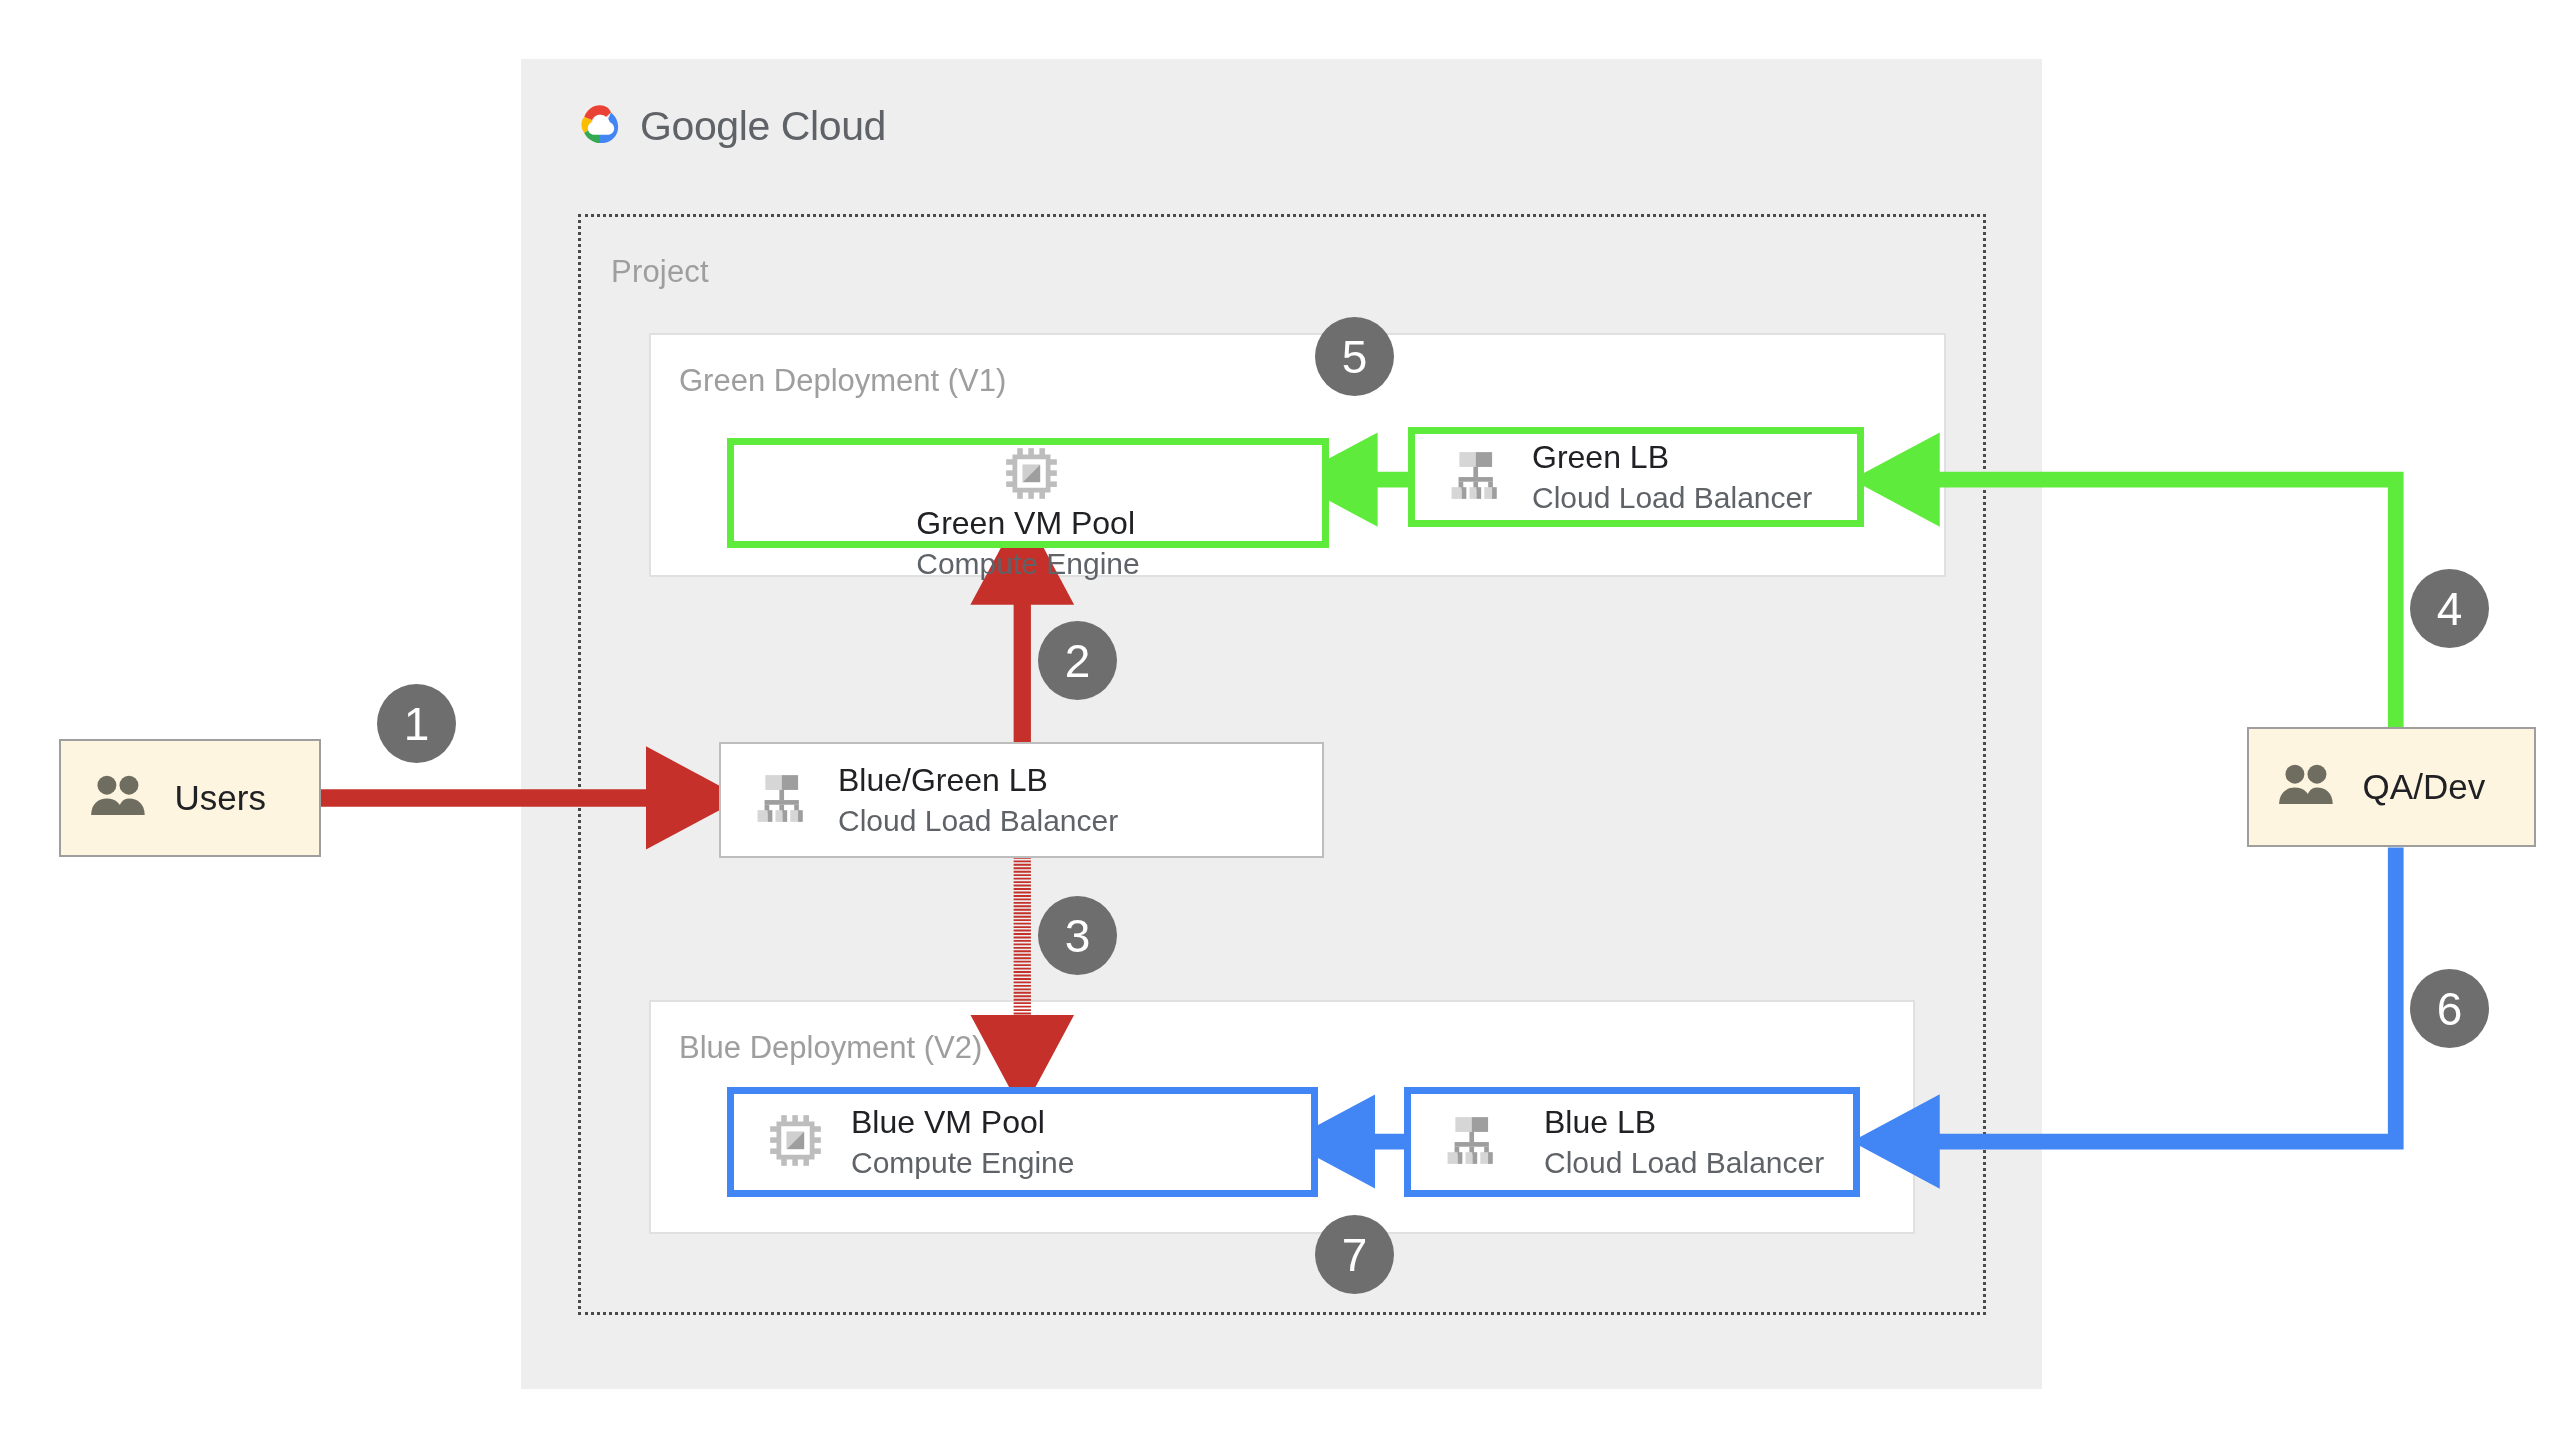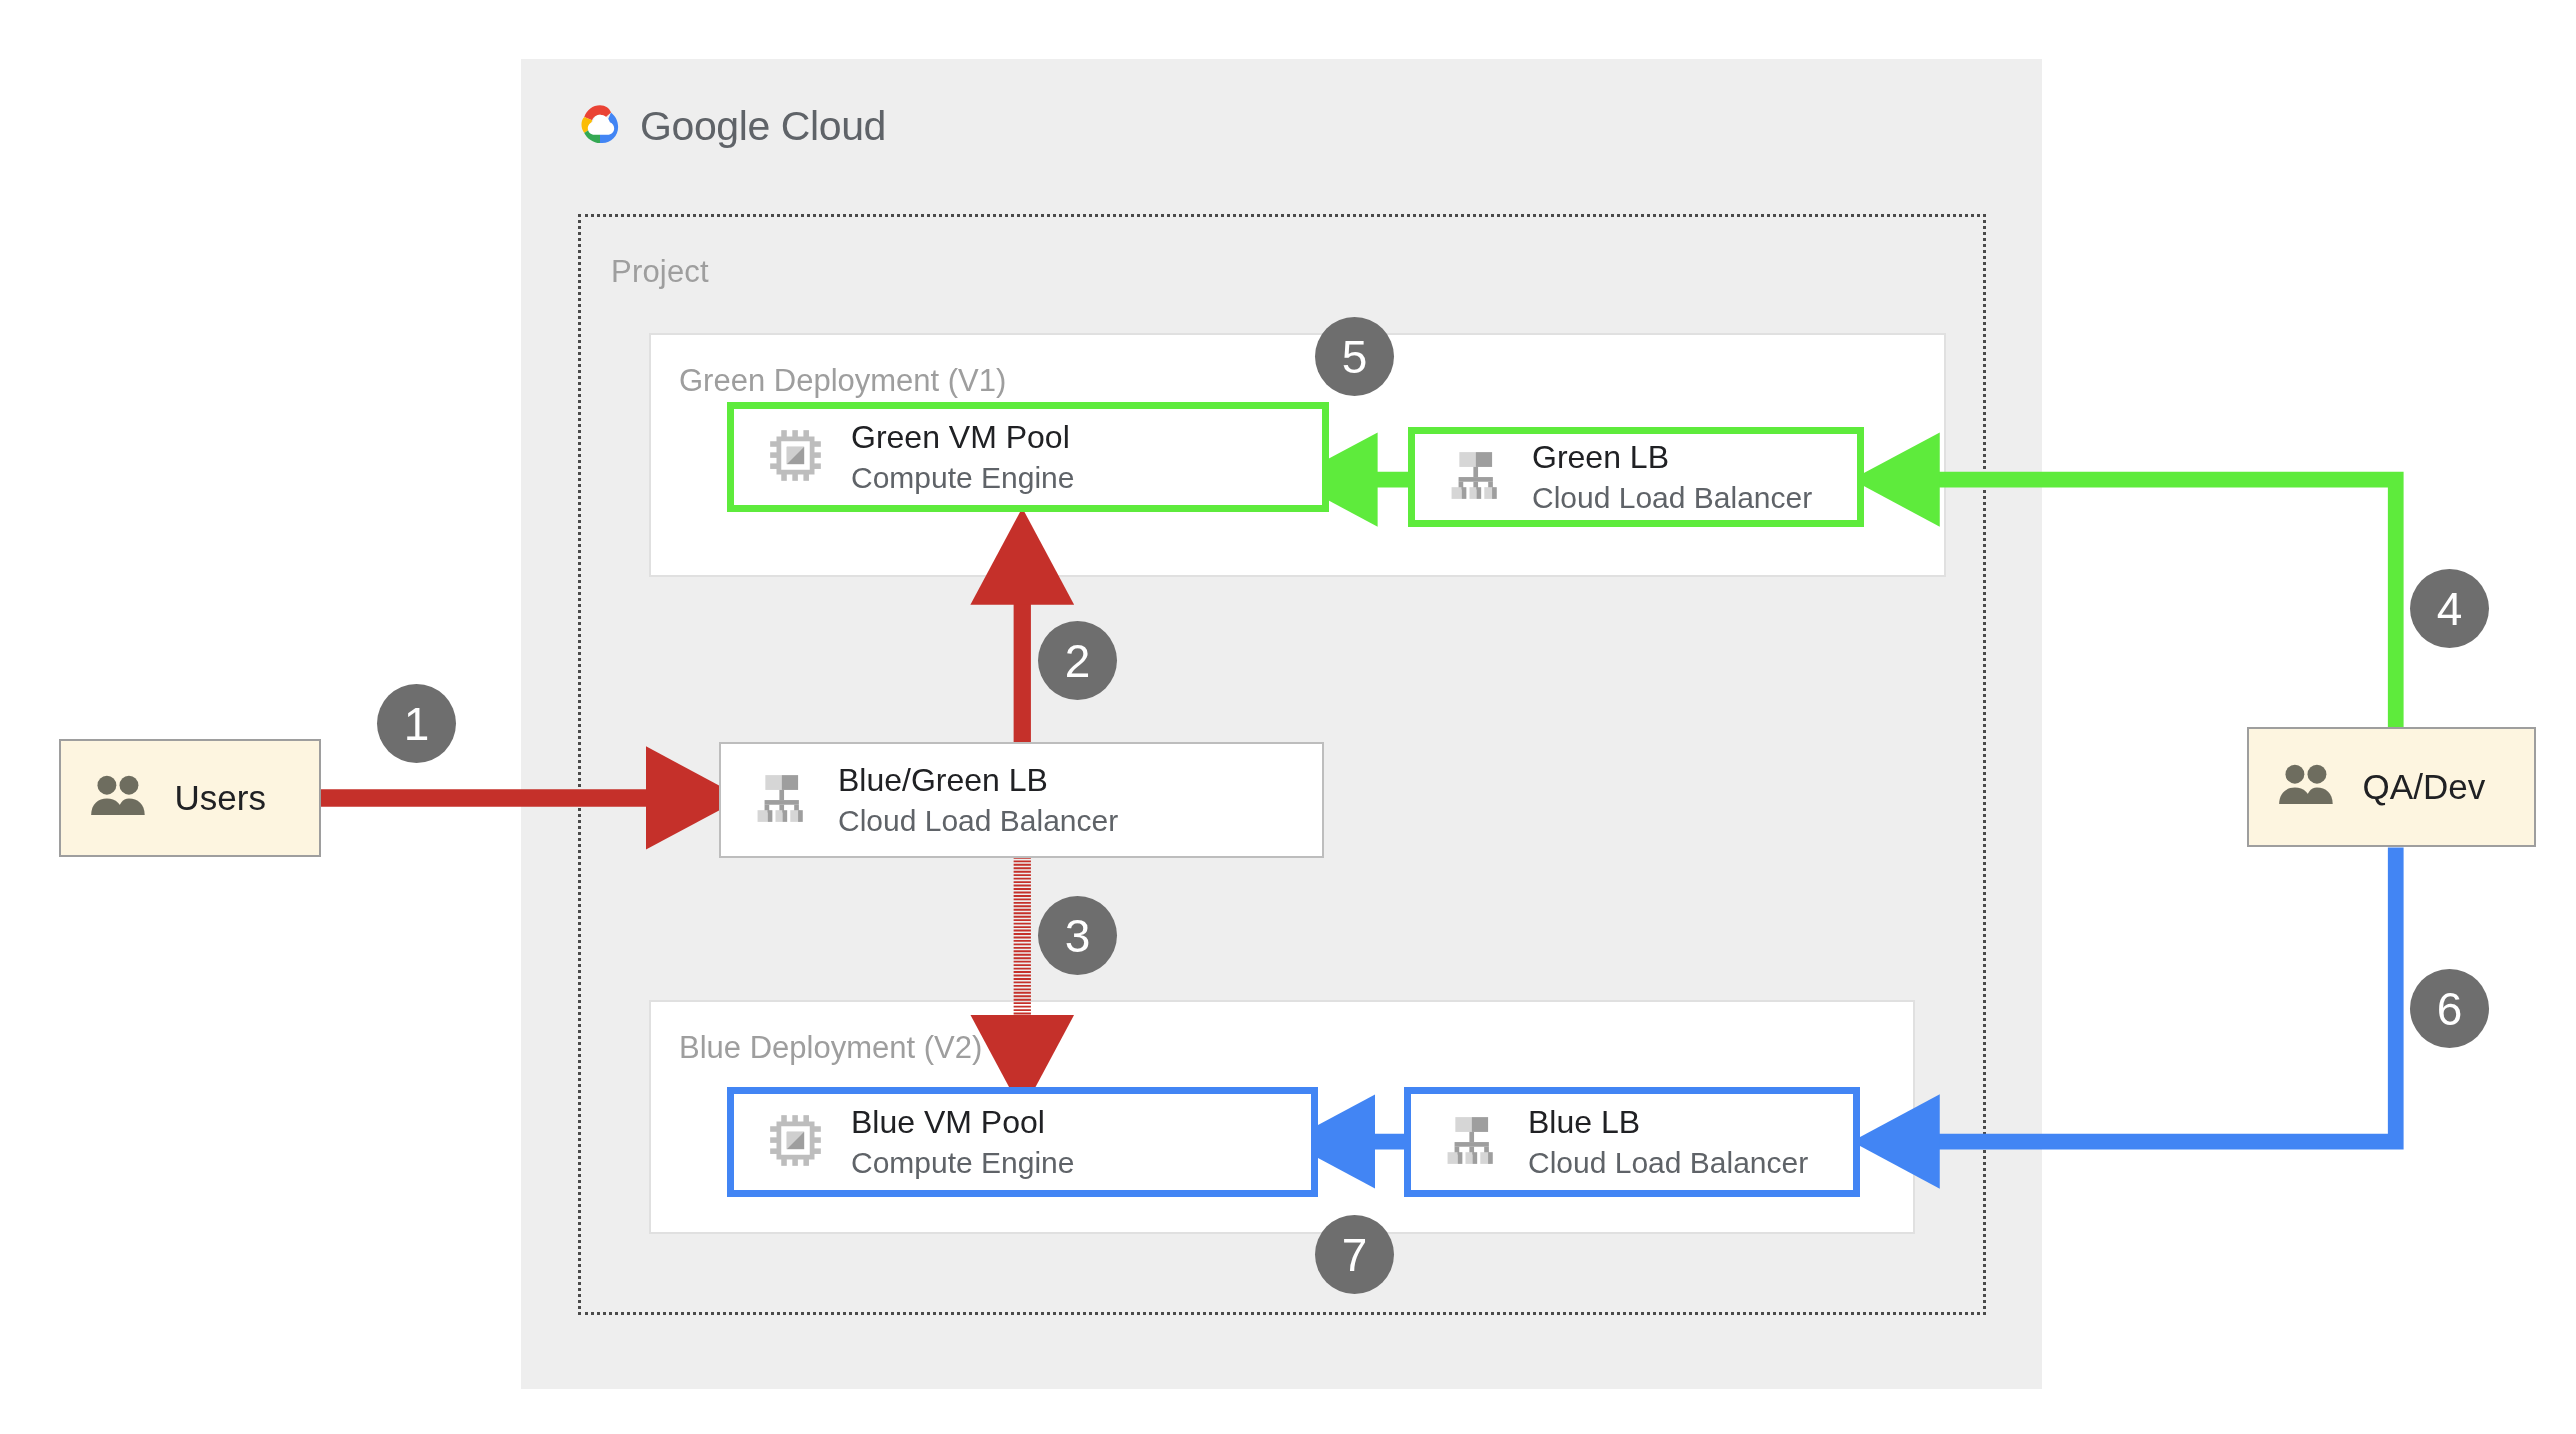--- a/index.html
+++ b/index.html
@@ -88,21 +88,21 @@
 
     <line x1="1800" y1="610" x2="1700" y2="610" stroke="#5eeb3c" stroke-width="20" marker-end="url(#ah-green)"></line>
 
     <path d="M3047,930 L3047,610 L2415,610" fill="none" stroke="#5eeb3c" stroke-width="20" marker-end="url(#ah-green)"></path>
 
     <line x1="1795" y1="1452" x2="1697" y2="1452" stroke="#4285f4" stroke-width="20" marker-end="url(#ah-blue)"></line>
 
     <path d="M3047,1078 L3047,1452 L2415,1452" fill="none" stroke="#4285f4" stroke-width="20" marker-end="url(#ah-blue)"></path>
   </svg>
 
-  <div class="node green" style="left:727px;top:402px;width:602px;height:110px;">
+  <div class="node green" style="left:727px;top:438px;width:602px;height:110px;flex-direction:column;">
     <span class="ico">
       <svg width="57" height="57" viewBox="0 0 72 72">
         <g fill="#bdbdbd">
           <rect x="18" y="4" width="7" height="11"></rect>
             <rect x="32" y="4" width="7" height="11"></rect>
             <rect x="46" y="4" width="7" height="11"></rect>
           <rect x="18" y="57" width="7" height="11"></rect>
             <rect x="32" y="57" width="7" height="11"></rect>
             <rect x="46" y="57" width="7" height="11"></rect>
           <rect x="4" y="18" width="11" height="7"></rect>
@@ -192,21 +192,21 @@
         <rect x="25" y="25" width="22" height="22" fill="#9e9e9e"></rect>
         <path d="M25,25 L47,25 L25,47 Z" fill="#cfcfcf"></path>
       </svg>
     </span>
     <span class="txt">
       <span class="title">Blue VM Pool</span>
       <span class="sub">Compute Engine</span>
     </span>
   </div>
 
-  <div class="node blue" style="left:1404px;top:1087px;width:456px;height:110px;">
+  <div class="node blue" style="left:1404px;top:1087px;width:456px;height:110px;gap:16px;">
     <span class="ico">
       <svg width="57" height="53" viewBox="0 0 72 68">
         <rect x="14" y="4" width="21" height="19" fill="#d6d6d6"></rect>
         <rect x="35" y="4" width="21" height="19" fill="#9e9e9e"></rect>
         <rect x="32" y="23" width="6" height="13" fill="#9e9e9e"></rect>
         <rect x="13" y="36" width="44" height="6" fill="#9e9e9e"></rect>
         <rect x="13" y="42" width="6" height="10" fill="#9e9e9e"></rect>
         <rect x="32" y="42" width="6" height="10" fill="#9e9e9e"></rect>
         <rect x="51" y="42" width="6" height="10" fill="#9e9e9e"></rect>
         <rect x="4" y="49" width="13" height="15" fill="#d6d6d6"></rect>

